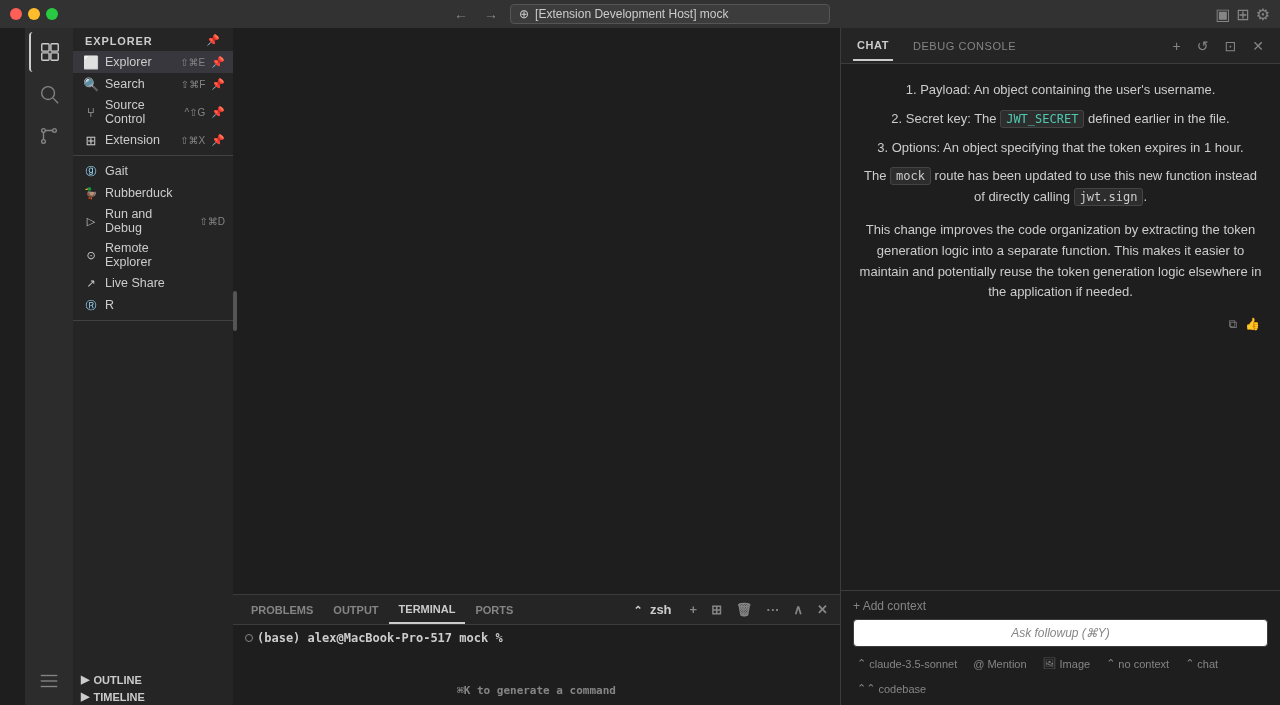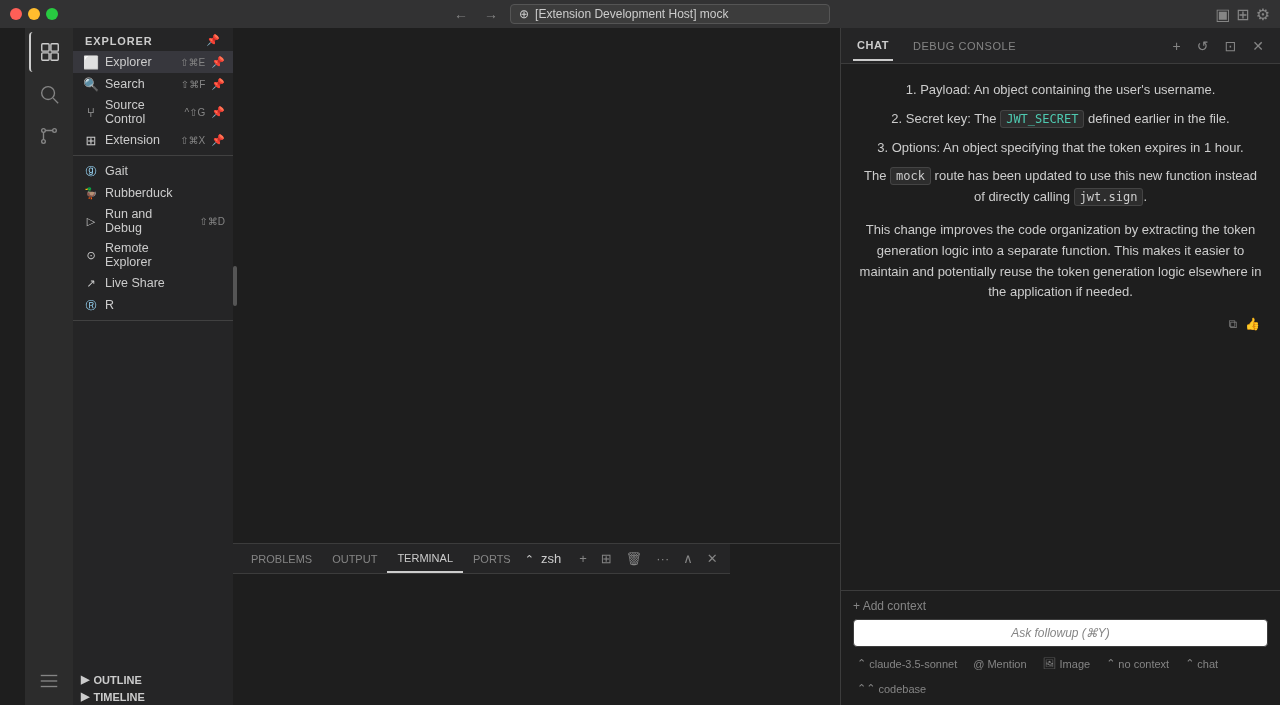--- a/index.html
+++ b/index.html
@@ -198,25 +198,26 @@
       transform: translateY(-50%);
       width: 4px;
       height: 40px;
       background: #555;
       border-radius: 2px;
       cursor: ew-resize;
     }
 
     
     .panel {
-      height: 162px;
+      height: 111px;
       background: #1e1e1e;
       border-top: 1px solid #3c3c3c;
       display: flex;
-      flex-direction: row;
+      flex-direction: column;
+      font-weight: bold;
     }
     .panel-tabs {
       display: flex;
       align-items: center;
       background: #252526;
       height: 30px;
       padding: 0 8px;
       gap: 0;
       border-bottom: 1px solid #3c3c3c;
     }
@@ -568,20 +569,27 @@
         <div class="panel-tab-actions">
           <span style="font-size:11px;color:#cccccc;">⌃ <span>zsh</span></span>
           <span>+</span>
           <span>⊞</span>
           <span>🗑</span>
           <span>···</span>
           <span>∧</span>
           <span>✕</span>
         </div>
       </div>
+      <div class="terminal-content" style="position:relative;">
+        <div class="terminal-prompt">
+          <span class="terminal-circle"></span>
+          <span>(base)  alex@MacBook-Pro-517 mock %</span>
+        </div>
+        <div class="terminal-generate-hint" style="bottom:8px;left:50%;transform:translateX(-50%);position:absolute;">⌘K to generate a command</div>
+      </div>
     </div>
   </div>
 
   <div class="chat-panel">
     <div class="chat-header">
       <span class="chat-tab">CHAT</span>
       <span class="chat-tab-inactive">DEBUG CONSOLE</span>
       <div class="chat-header-actions">
         <span>+</span>
         <span>↺</span>

